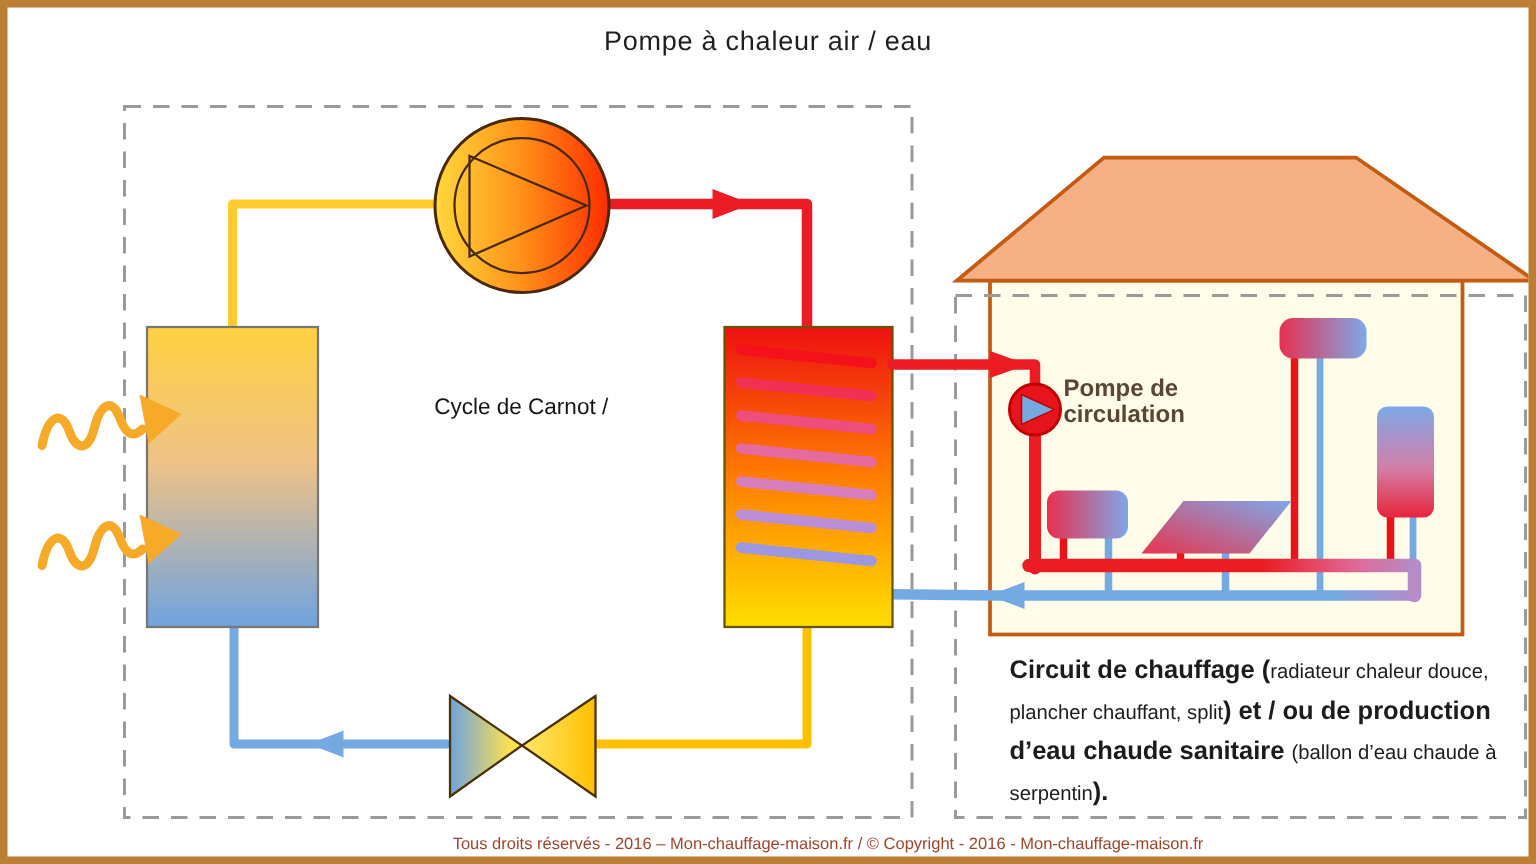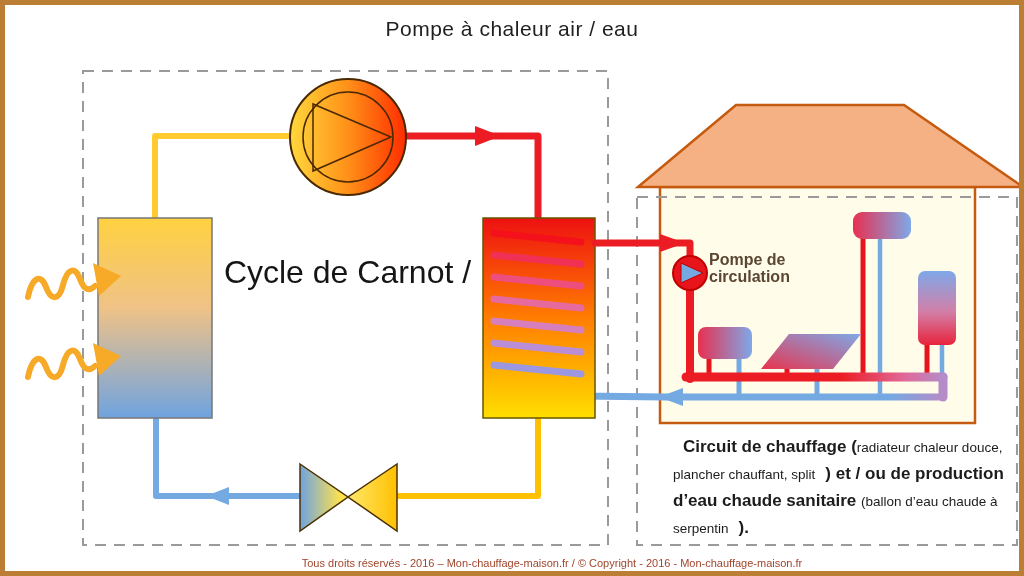--- a/index.html
+++ b/index.html
@@ -5,34 +5,34 @@
   html,body{margin:0;padding:0;background:#fff;}
   #stage{
     position:relative;width:1024px;height:576px;box-sizing:border-box;
     border:5px solid #bc7d35;background:#ffffff;overflow:hidden;
     font-family:"Liberation Sans", sans-serif;
   }
   #stage svg{position:absolute;left:0;top:0;}
   .abs{position:absolute;}
   .title{
     left:0;top:12px;width:100%;text-align:center;
-    font-size:21px;color:#1f1f1f;letter-spacing:.5px;
+    font-size:18px;color:#1f1f1f;letter-spacing:.5px;
   }
   .cycle-label{
     left:205px;top:250px;width:275px;text-align:center;
-    font-size:32px;color:#151515;line-height:34px;
+    font-size:15px;color:#151515;line-height:34px;
   }
   .pump-label{
     left:704px;top:246px;font-size:16px;font-weight:600;
     color:#5a4632;line-height:17px;
   }
   .description{
     left:668px;top:429px;width:340px;color:#1c1c1c;line-height:26px;
   }
-  .description .big{font-size:17px;font-weight:600;margin-left:10px;}
+  .description .big{font-size:17px;font-weight:600;}
   .description .small{font-size:13.5px;font-weight:400;}
   .footer{
     left:0;top:552px;width:100%;text-align:center;
     font-size:11px;color:#a0452b;padding-left:40px;
   }
   .footer-divider{
     left:200px;top:567px;width:816px;height:3px;background:#4472c4;
   }
 </style>
 </head>

